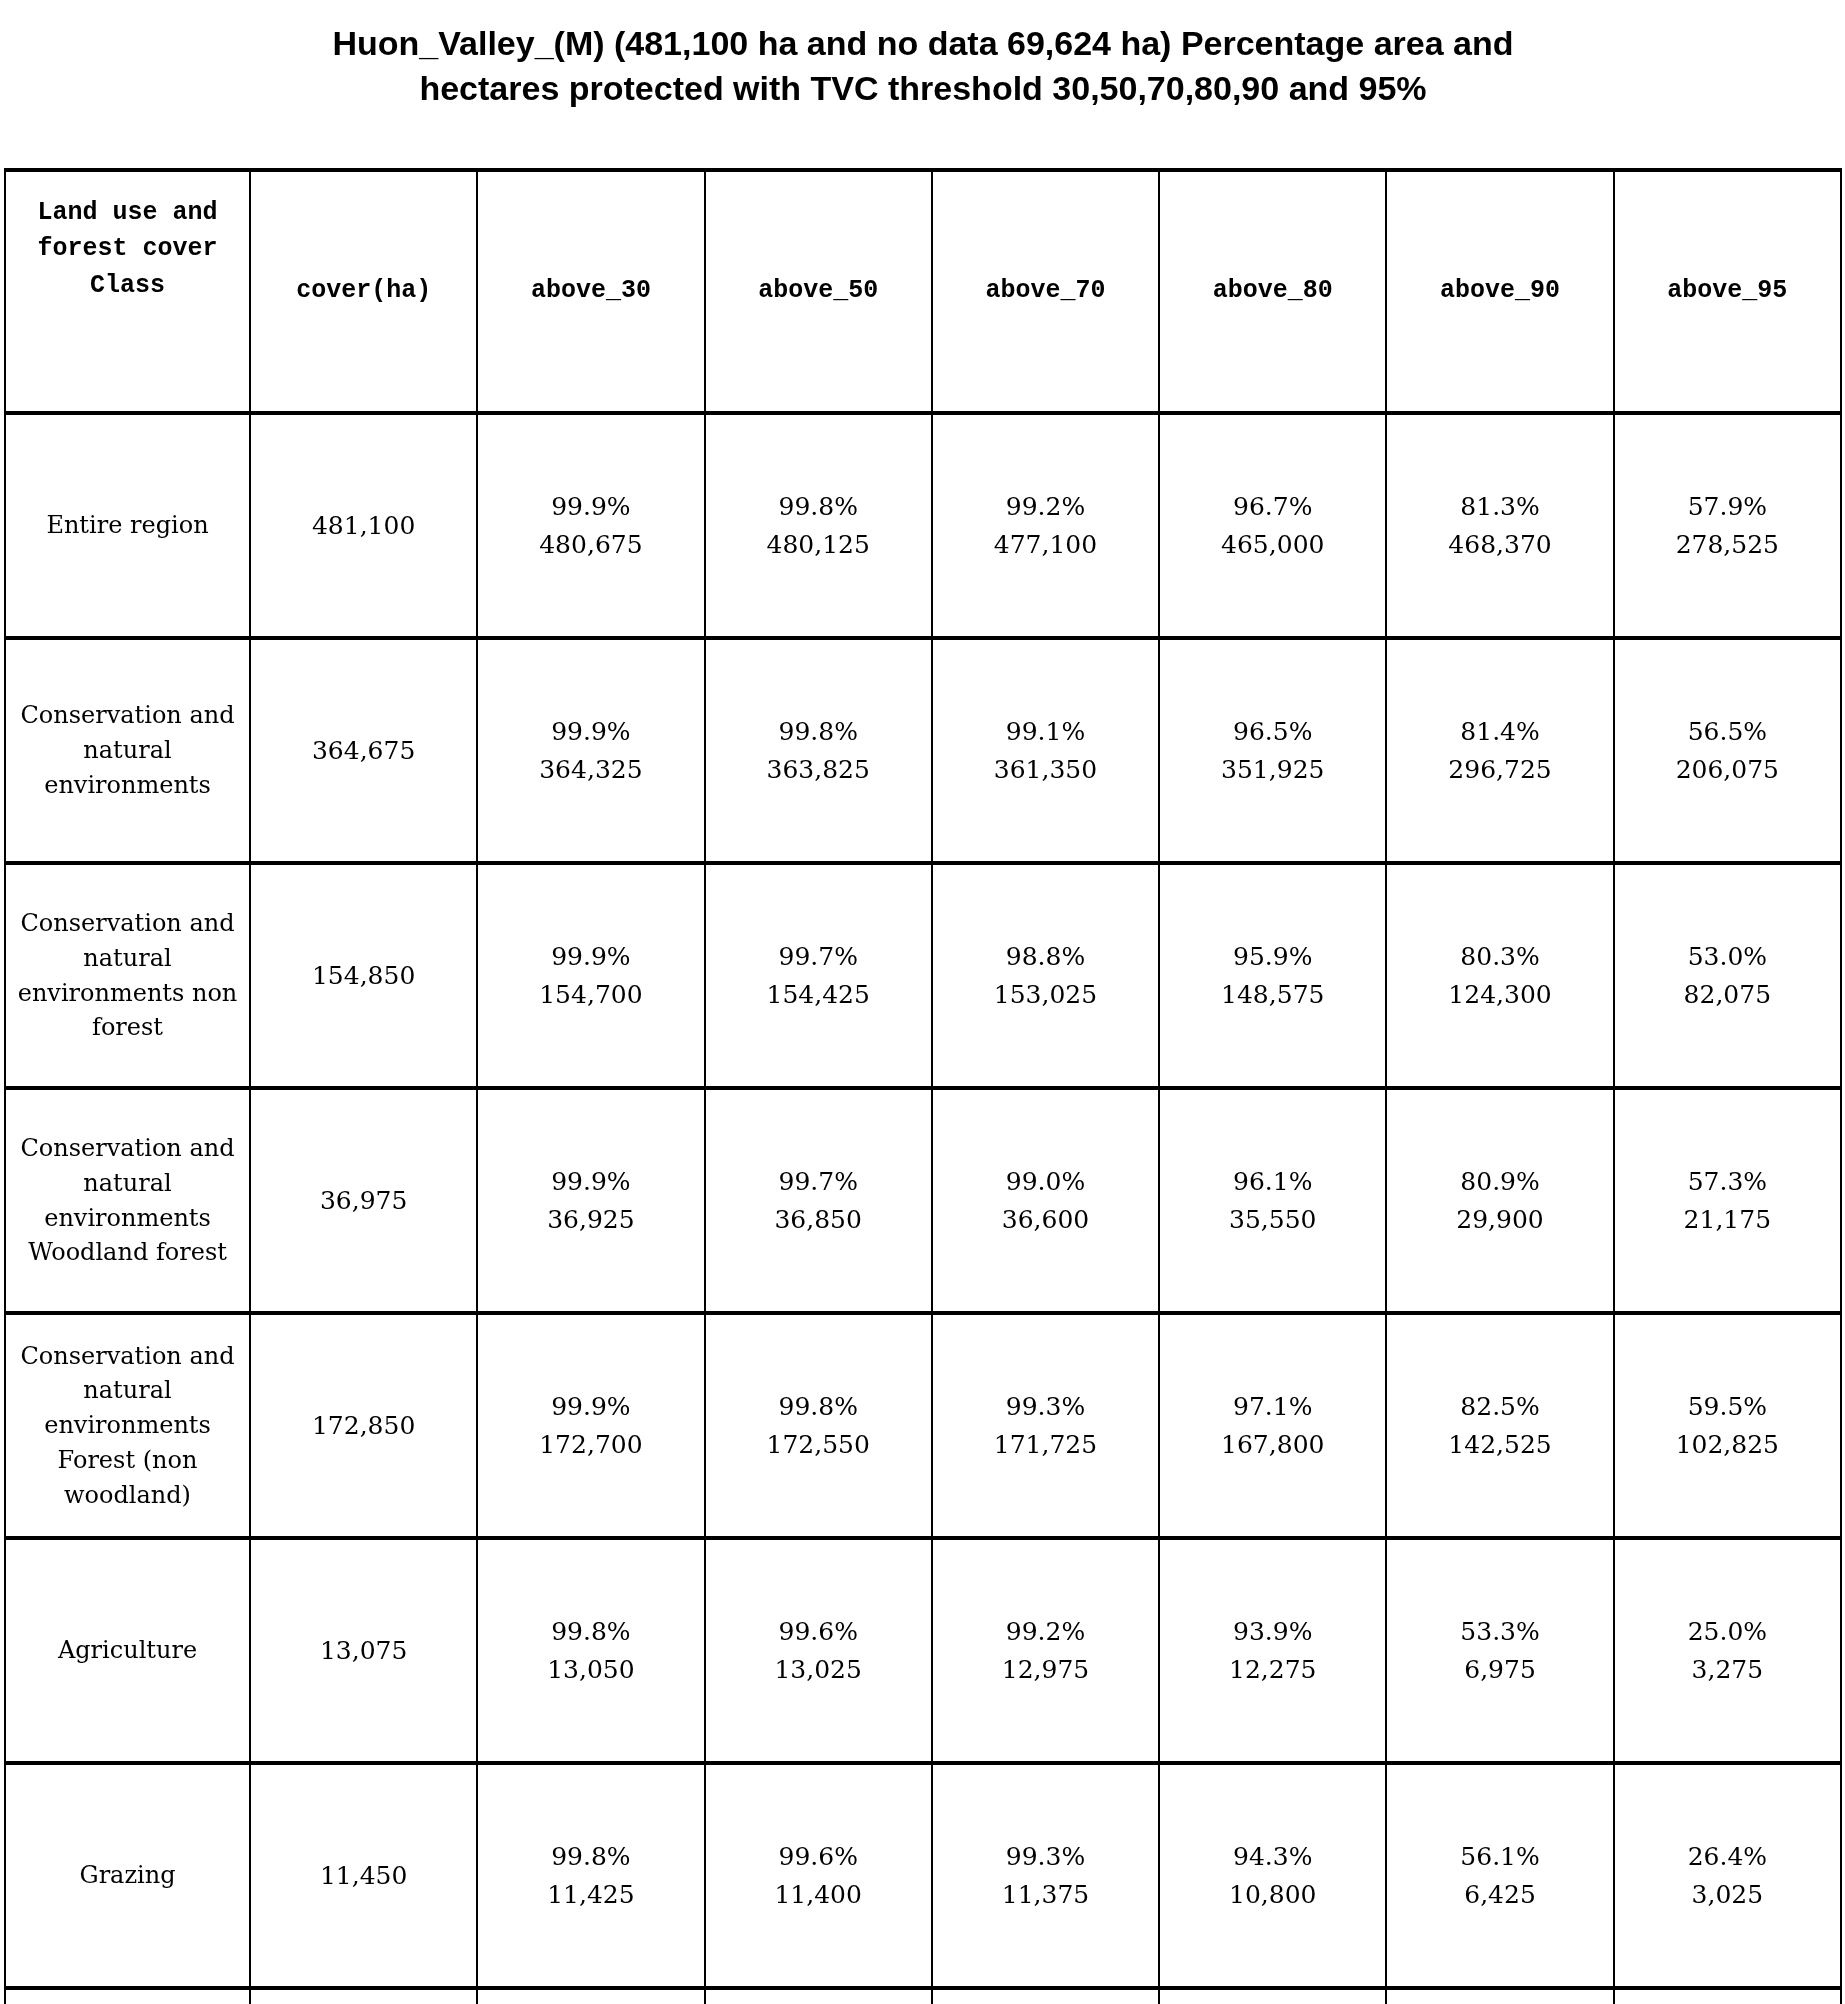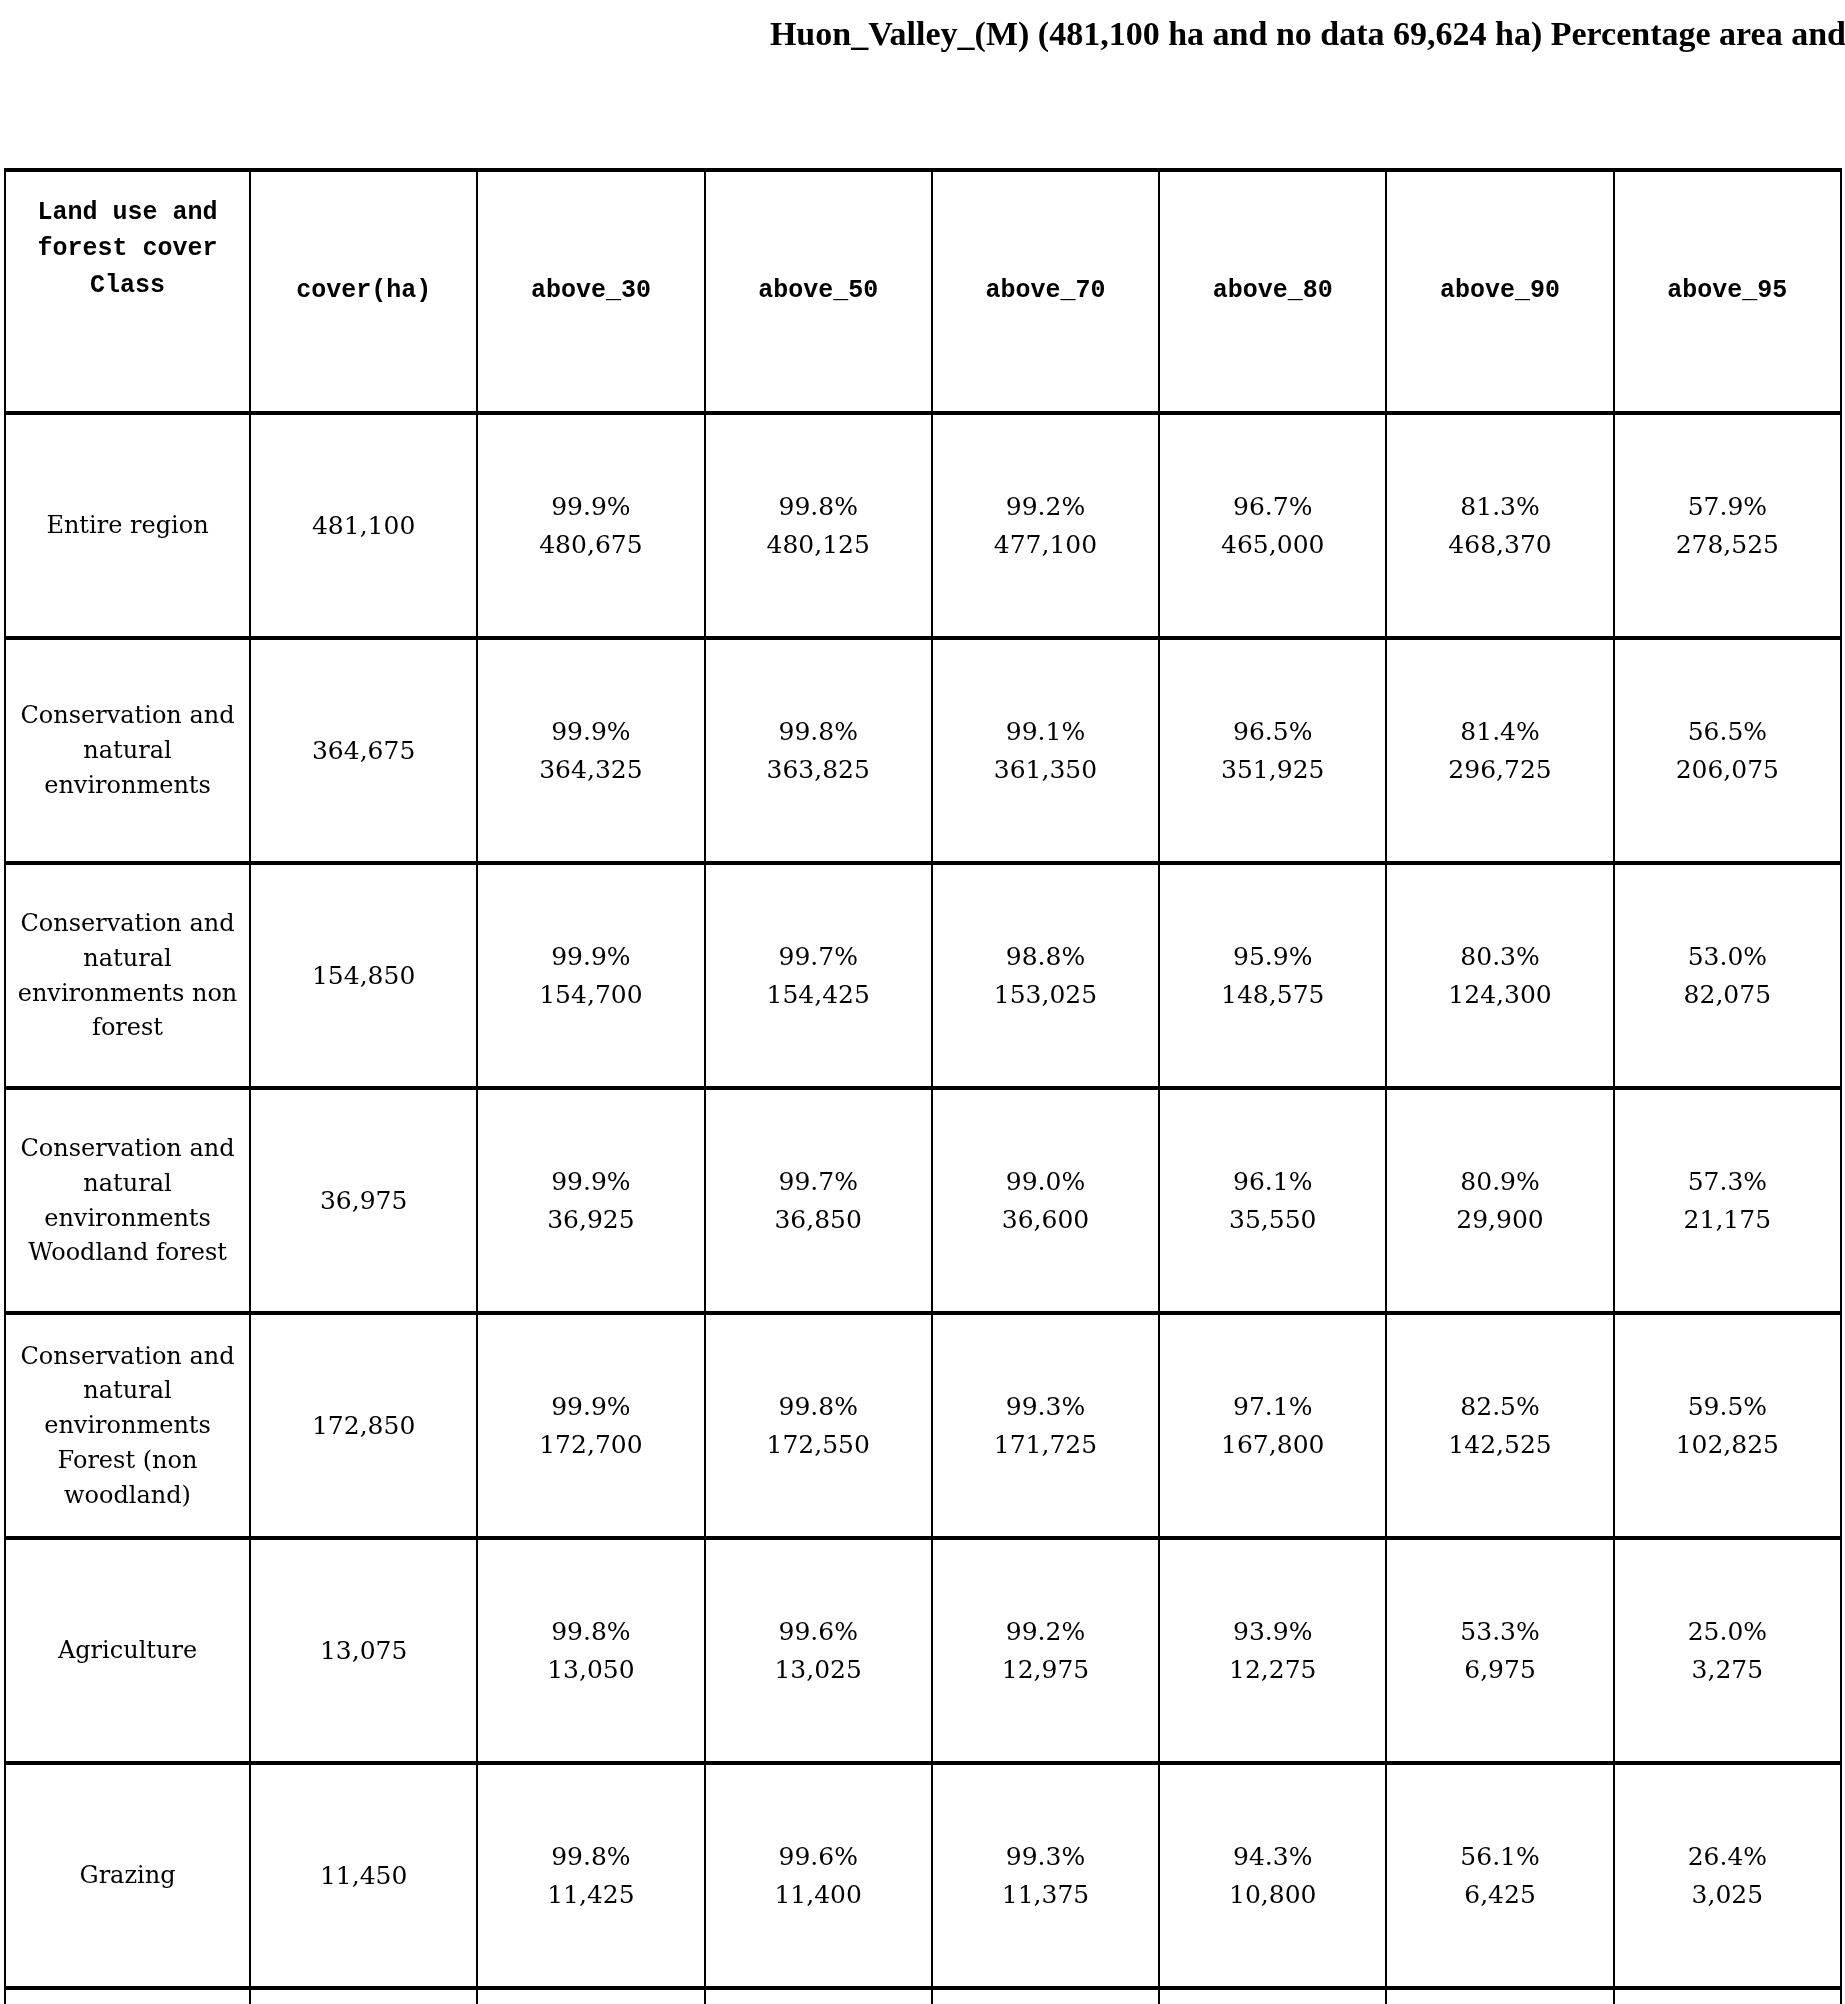--- a/index.html
+++ b/index.html
@@ -1,21 +1,21 @@
 <!DOCTYPE html>
 <html style="--tern_dark: #12414f; --landcare_green: #239a47; --landcare_light_green: #98c11d; --nsw_purple: #441153; --nsw_yellow: #ffe600; --csiro_teal: #0f93b2;font-size:6.4px"><head>
 <meta charset="utf-8">
 <style>
   html,body{margin:0;padding:0;background:#ffffff;}
   .page{position:relative;width:1846px;height:2533px;background:#ffffff;overflow:hidden;
         font-family:"DejaVu Serif",serif;color:#000;}
 
   
-  .title{position:absolute;top:12px;left:0;width:100%;text-align:right;
-         font-family:Liberation Serif, serif;font-weight:bold;font-size:34px;line-height:1.32;}
+  .title{position:absolute;top:21px;left:0;width:100%;text-align:center;
+         font-family:Liberation Sans, sans-serif;font-weight:bold;font-size:34px;line-height:1.32;}
   .title div{white-space:nowrap;}
 
   
   table.data-table{position:absolute;left:4px;top:168px;width:1838px;
         border-collapse:collapse;table-layout:fixed;}
   .data-table th,.data-table td{
         border:2px solid #000;border-top-width:4px;border-bottom-width:4px;
         text-align:center;vertical-align:middle;overflow:hidden;}
   .data-table thead th{height:215px;font-size:25px;font-weight:bold;line-height:1.45;font-family:Liberation Mono, monospace;}
   .data-table thead th.col-class{width:241px;vertical-align:top;padding-top:23px;}
@@ -23,20 +23,21 @@
   .data-table td.lbl{font-weight:normal;font-size:24px;line-height:1.45;padding:0 1.6px;}
   .data-table td.num div{line-height:1.5;}
 </style>
 </head>
 <body>
 
 <div class="page">
 
   <div class="title">
     <div>Huon_Valley_(M) (481,100 ha and no data 69,624 ha) Percentage area and</div>
+    <div>hectares protected with TVC threshold 30,50,70,80,90 and 95%</div>
   </div>
 
   <table class="data-table">
       <thead>
         <tr>
           <th class="col-class">Land use and forest cover Class</th>
           <th>cover(ha)</th>
           <th>above_30</th>
           <th>above_50</th>
           <th>above_70</th>

